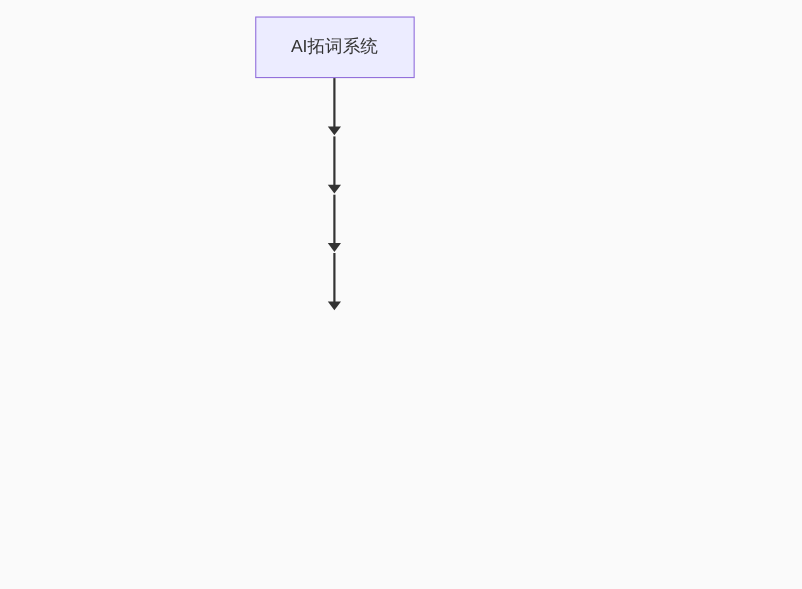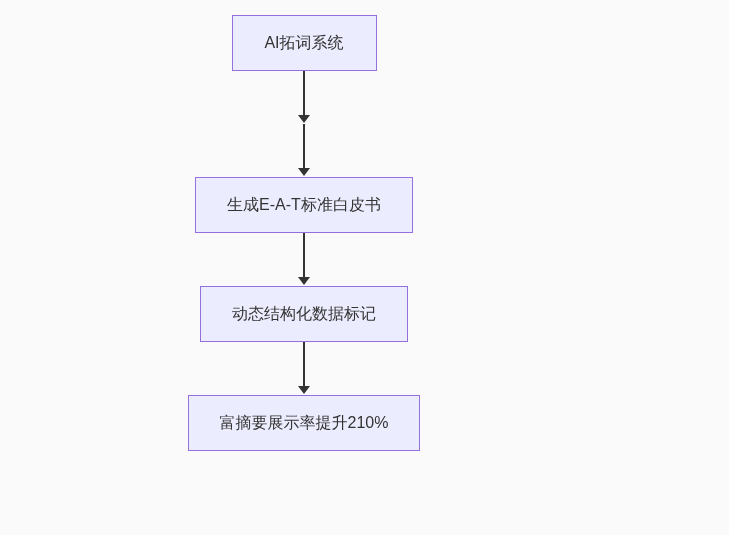--- a/index.html
+++ b/index.html
@@ -76,35 +76,26 @@
     <div class="connector-line"></div>
     <div class="connector-head"></div>
   </div>
 
 
   <div class="connector">
     <div class="connector-line"></div>
     <div class="connector-head"></div>
   </div>
 
-  <div class="node">
-    <span class="node-label">生成E-A-T标准白皮书</span>
-  </div>
 
   <div class="connector">
     <div class="connector-line"></div>
     <div class="connector-head"></div>
   </div>
 
-  <div class="node">
-    <span class="node-label">动态结构化数据标记</span>
-  </div>
 
   <div class="connector">
     <div class="connector-line"></div>
     <div class="connector-head"></div>
   </div>
 
-  <div class="node">
-    <span class="node-label">富摘要展示率提升210%</span>
-  </div>
 
 </div>
 
 </body></html>

